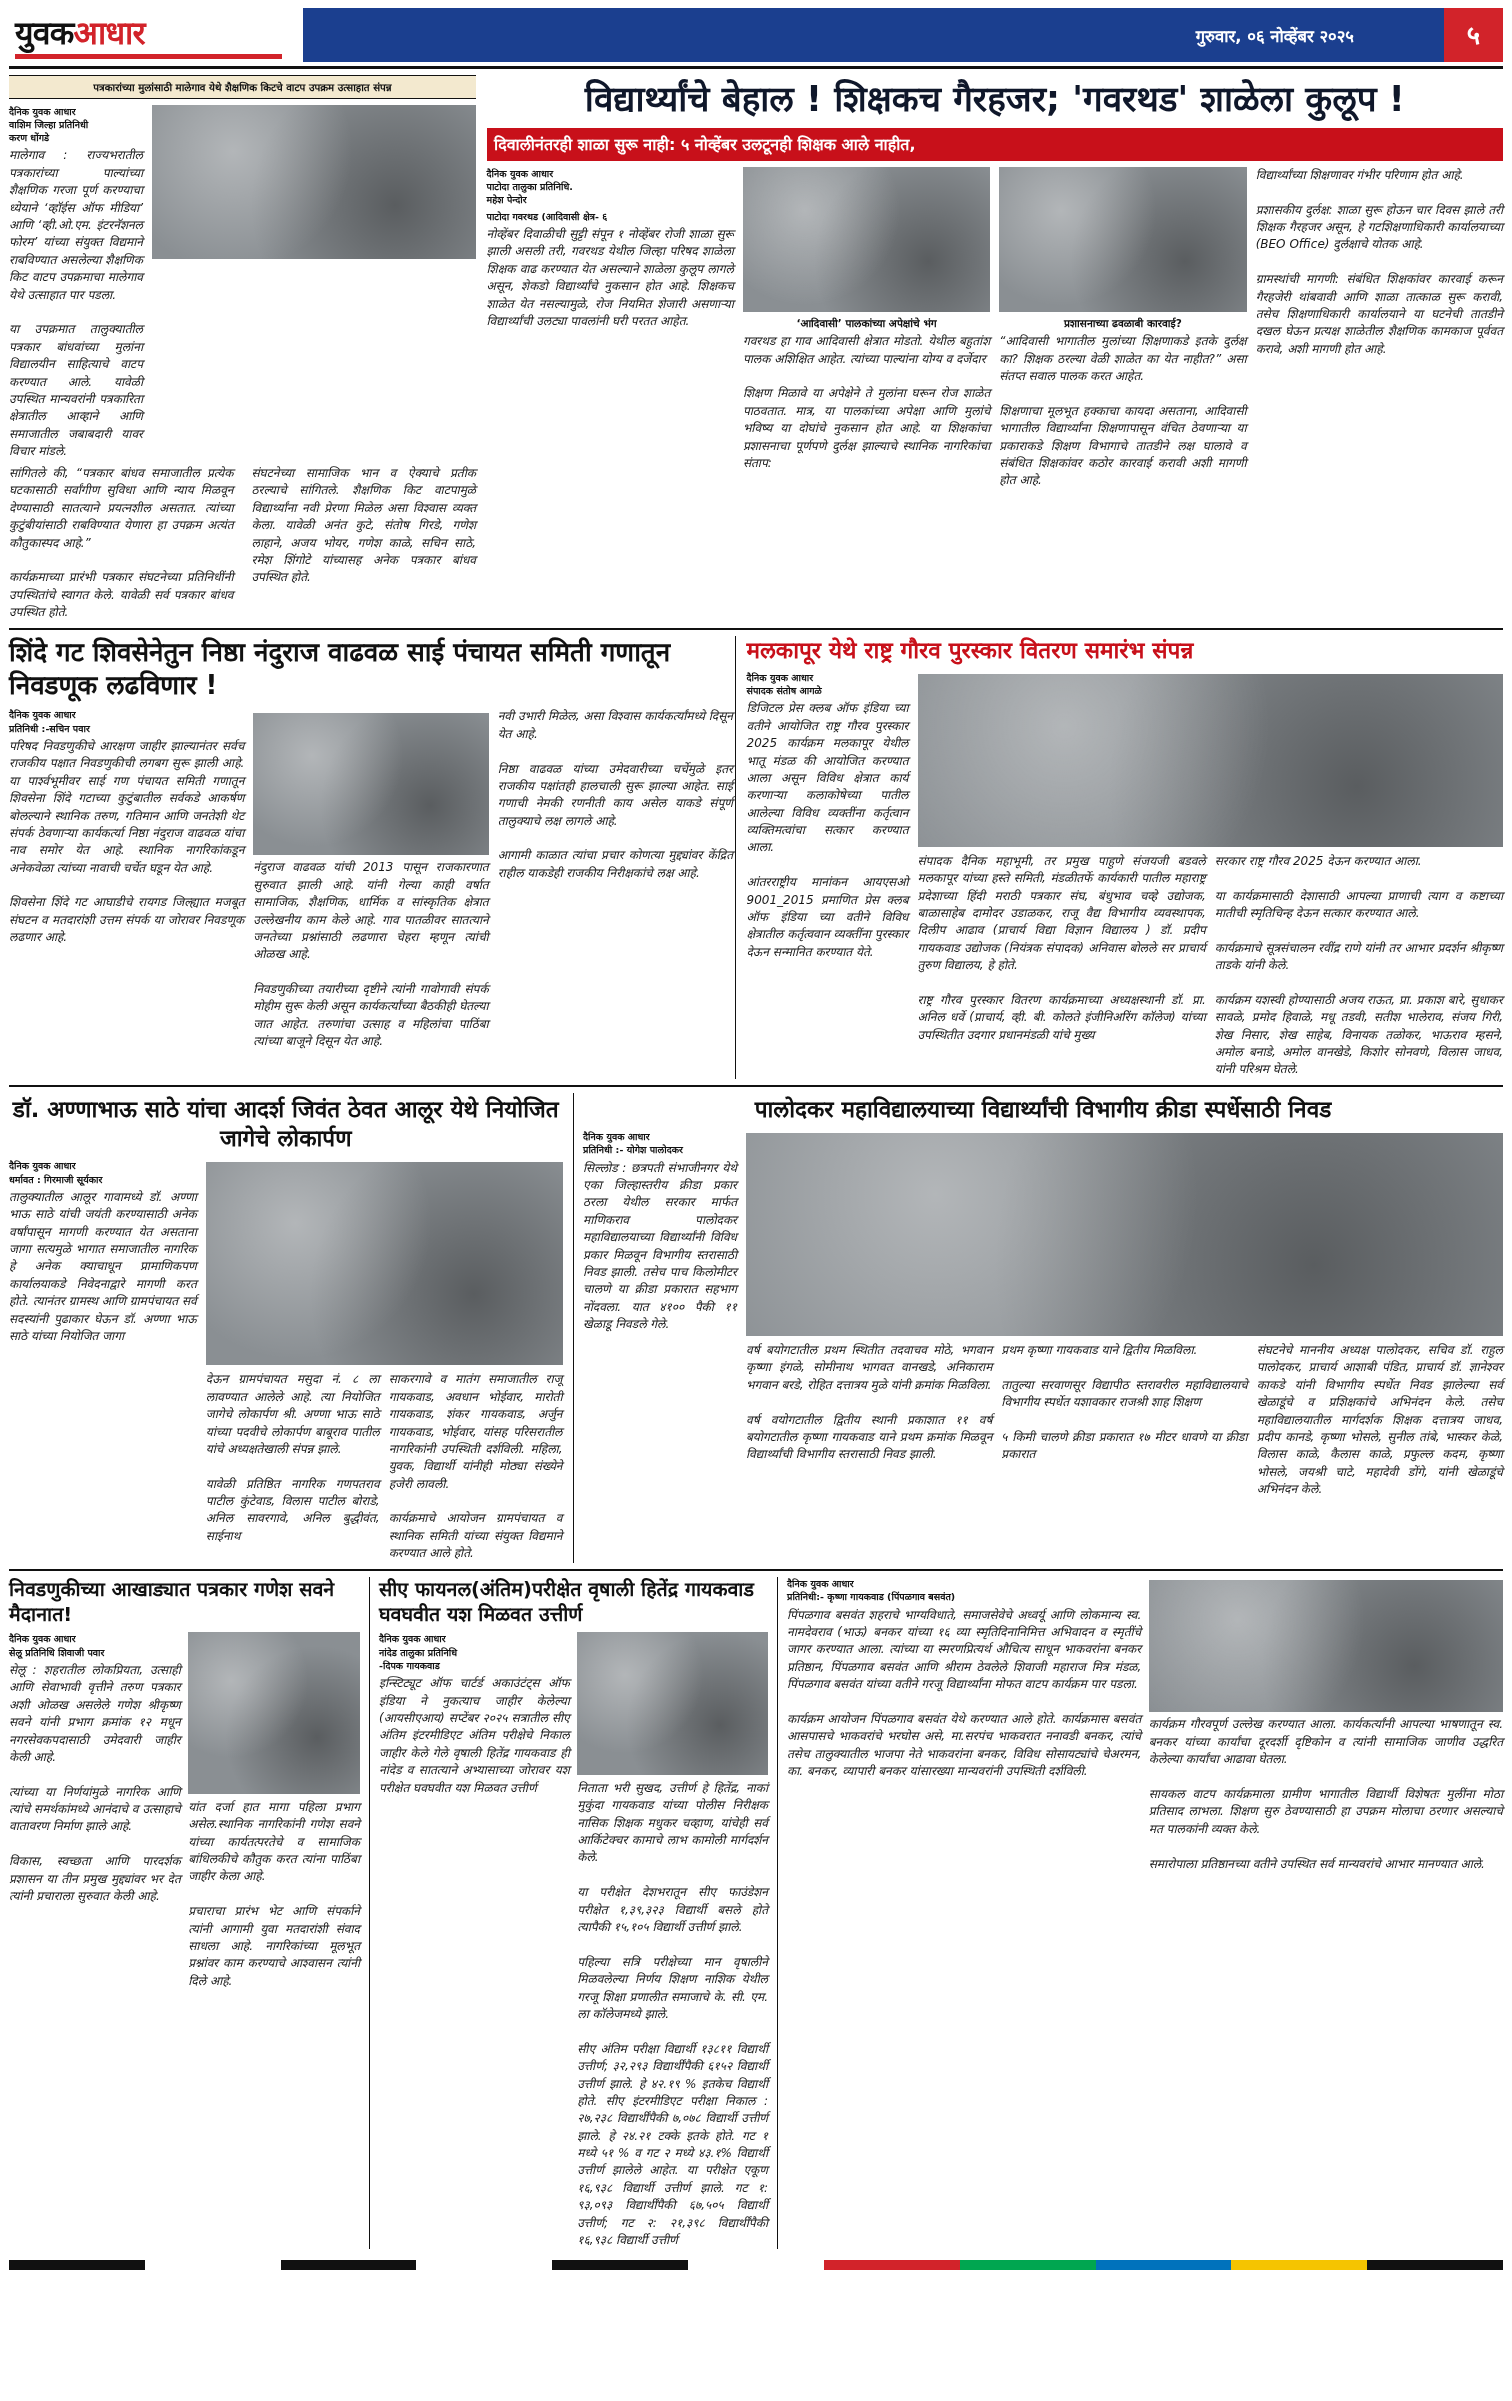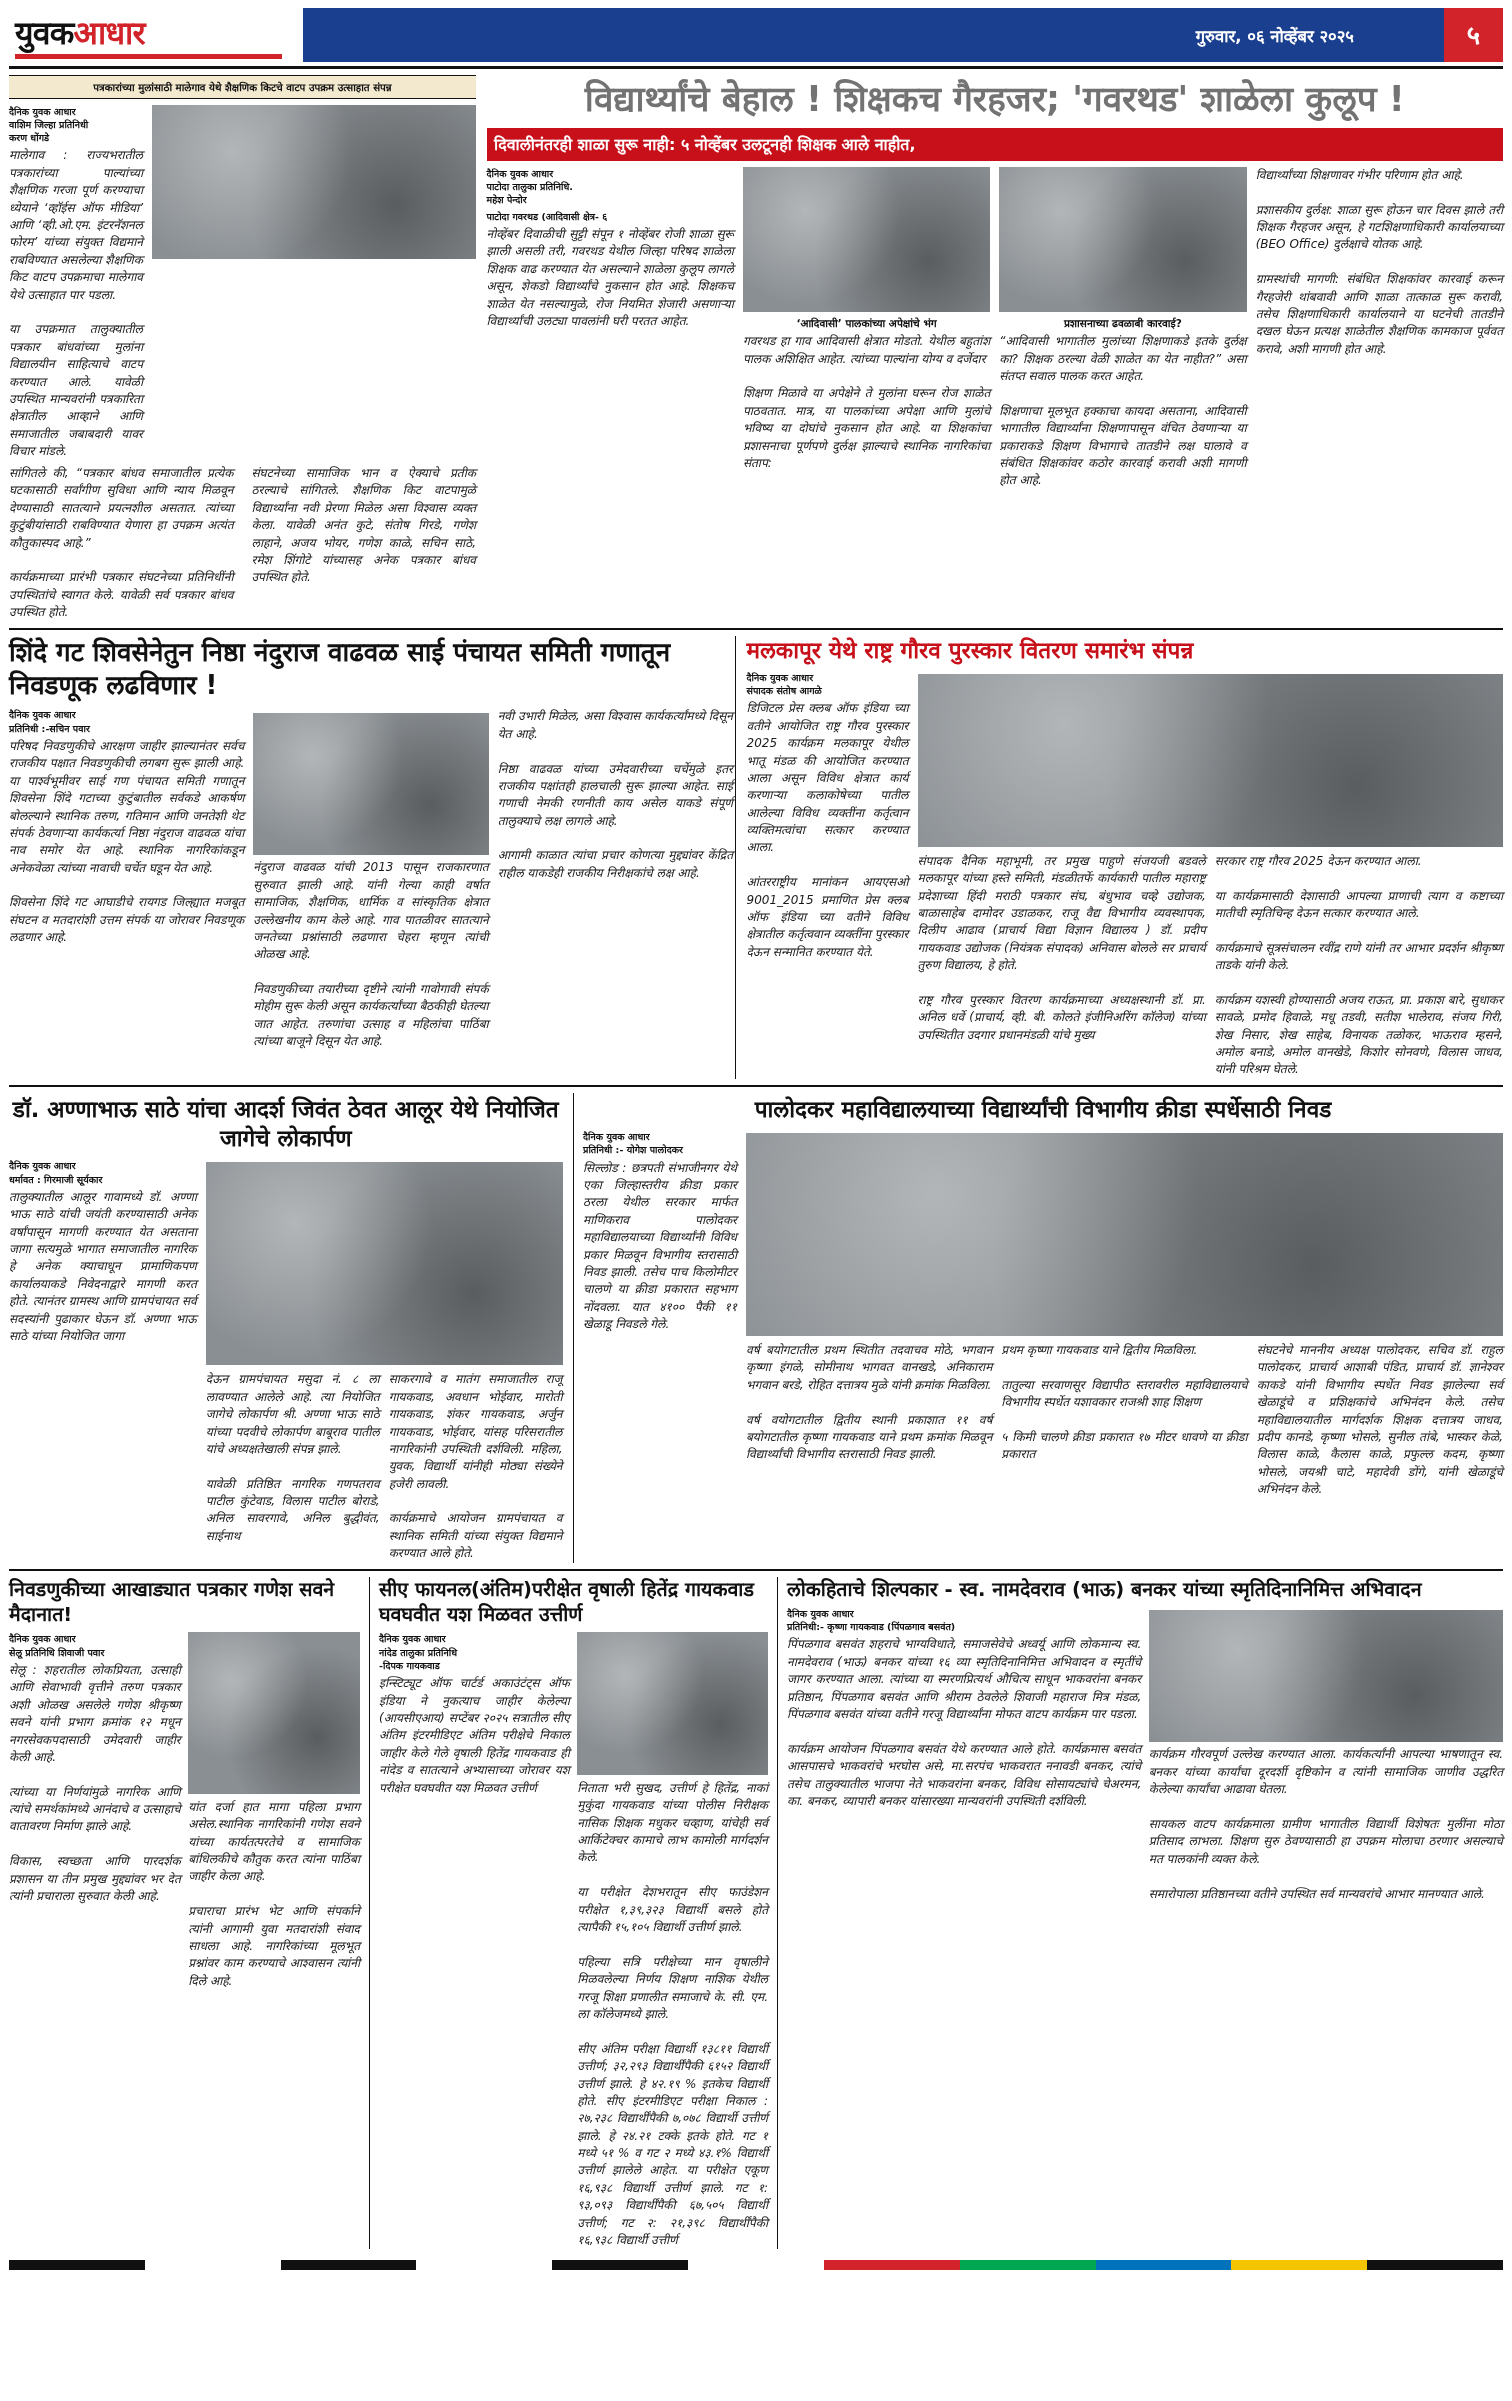--- a/index.html
+++ b/index.html
@@ -127,21 +127,21 @@
   .t1-c1 { width:139px; }
   .t1-c2 { flex:1; }
   .t1-photo { width:324px; height:154px; margin:0 auto 6px auto; }
   .t1-bottom { display:flex; gap:18px; margin-top:4.5px;}
   .t1-bottom > div { flex:1; }
 
   .t2-head {
     font-size:35px;
     line-height:1.22;
     font-weight:bold;
-    color:#737373;
+    color:#0f172a;
     text-align:center;
     padding:3px 0 7.5px 0;
   }
   .t2-strip {
     background:#c8101a;
     color:#fff;
     font-size:16px;
     font-weight:bold;
     padding:5.3px 7.5px;
     margin-bottom:6px;
@@ -452,21 +452,20 @@
 या परीक्षेत देशभरातून सीए फाउंडेशन परीक्षेत १,३९,३२३ विद्यार्थी बसले होते त्यापैकी १५,१०५ विद्यार्थी उत्तीर्ण झाले.
 
 पहिल्या सत्रि परीक्षेच्या मान वृषालीने मिळवलेल्या निर्णय शिक्षण नाशिक येथील गरजू शिक्षा प्रणालीत समाजाचे के. सी. एम. ला कॉलेजमध्ये झाले.
 
 सीए अंतिम परीक्षा विद्यार्थी १३८११ विद्यार्थी उत्तीर्ण; ३२,२९३ विद्यार्थींपैकी ६१५२ विद्यार्थी उत्तीर्ण झाले. हे ४२.१९ % इतकेच विद्यार्थी होते. सीए इंटरमीडिएट परीक्षा निकाल : २७,२३८ विद्यार्थींपैकी ७,०७८ विद्यार्थी उत्तीर्ण झाले. हे २४.२१ टक्के इतके होते. गट १ मध्ये ५१ % व गट २ मध्ये ४३.१% विद्यार्थी उत्तीर्ण झालेले आहेत. या परीक्षेत एकूण १६,९३८ विद्यार्थी उत्तीर्ण झाले. गट १: ९३,०९३ विद्यार्थींपैकी ६७,५०५ विद्यार्थी उत्तीर्ण; गट २: २१,३९८ विद्यार्थींपैकी १६,९३८ विद्यार्थी उत्तीर्ण</div>
         </div>
       </div>
     </div>
 
     <div class="s4-col c3">
-      <div class="s4-head">लोकहिताचे शिल्पकार - स्व. नामदेवराव (भाऊ) बनकर यांच्या स्मृतिदिनानिमित्त अभिवादन</div>
       <div class="s4-cols">
         <div>
           <div class="byline" style="white-space:pre-line">दैनिक युवक आधार
 प्रतिनिधी:- कृष्णा गायकवाड (पिंपळगाव बसवंत)</div>
           <div class="body-col" style="white-space:pre-line">पिंपळगाव बसवंत शहराचे भाग्यविधाते, समाजसेवेचे अध्वर्यू आणि लोकमान्य स्व. नामदेवराव (भाऊ) बनकर यांच्या १६ व्या स्मृतिदिनानिमित्त अभिवादन व स्मृतींचे जागर करण्यात आला. त्यांच्या या स्मरणप्रित्यर्थ औचित्य साधून भाकवरांना बनकर प्रतिष्ठान, पिंपळगाव बसवंत आणि श्रीराम ठेवलेले शिवाजी महाराज मित्र मंडळ, पिंपळगाव बसवंत यांच्या वतीने गरजू विद्यार्थ्यांना मोफत वाटप कार्यक्रम पार पडला.
 
 कार्यक्रम आयोजन पिंपळगाव बसवंत येथे करण्यात आले होते. कार्यक्रमास बसवंत आसपासचे भाकवरांचे भरघोस असे, मा.सरपंच भाकवरात ननावडी बनकर, त्यांचे तसेच तालुक्यातील भाजपा नेते भाकवरांना बनकर, विविध सोसायट्यांचे चेअरमन, का. बनकर, व्यापारी बनकर यांसारख्या मान्यवरांनी उपस्थिती दर्शविली.</div>
         </div>
         <div>
           <div class="photo s4-photo-wide"></div>

